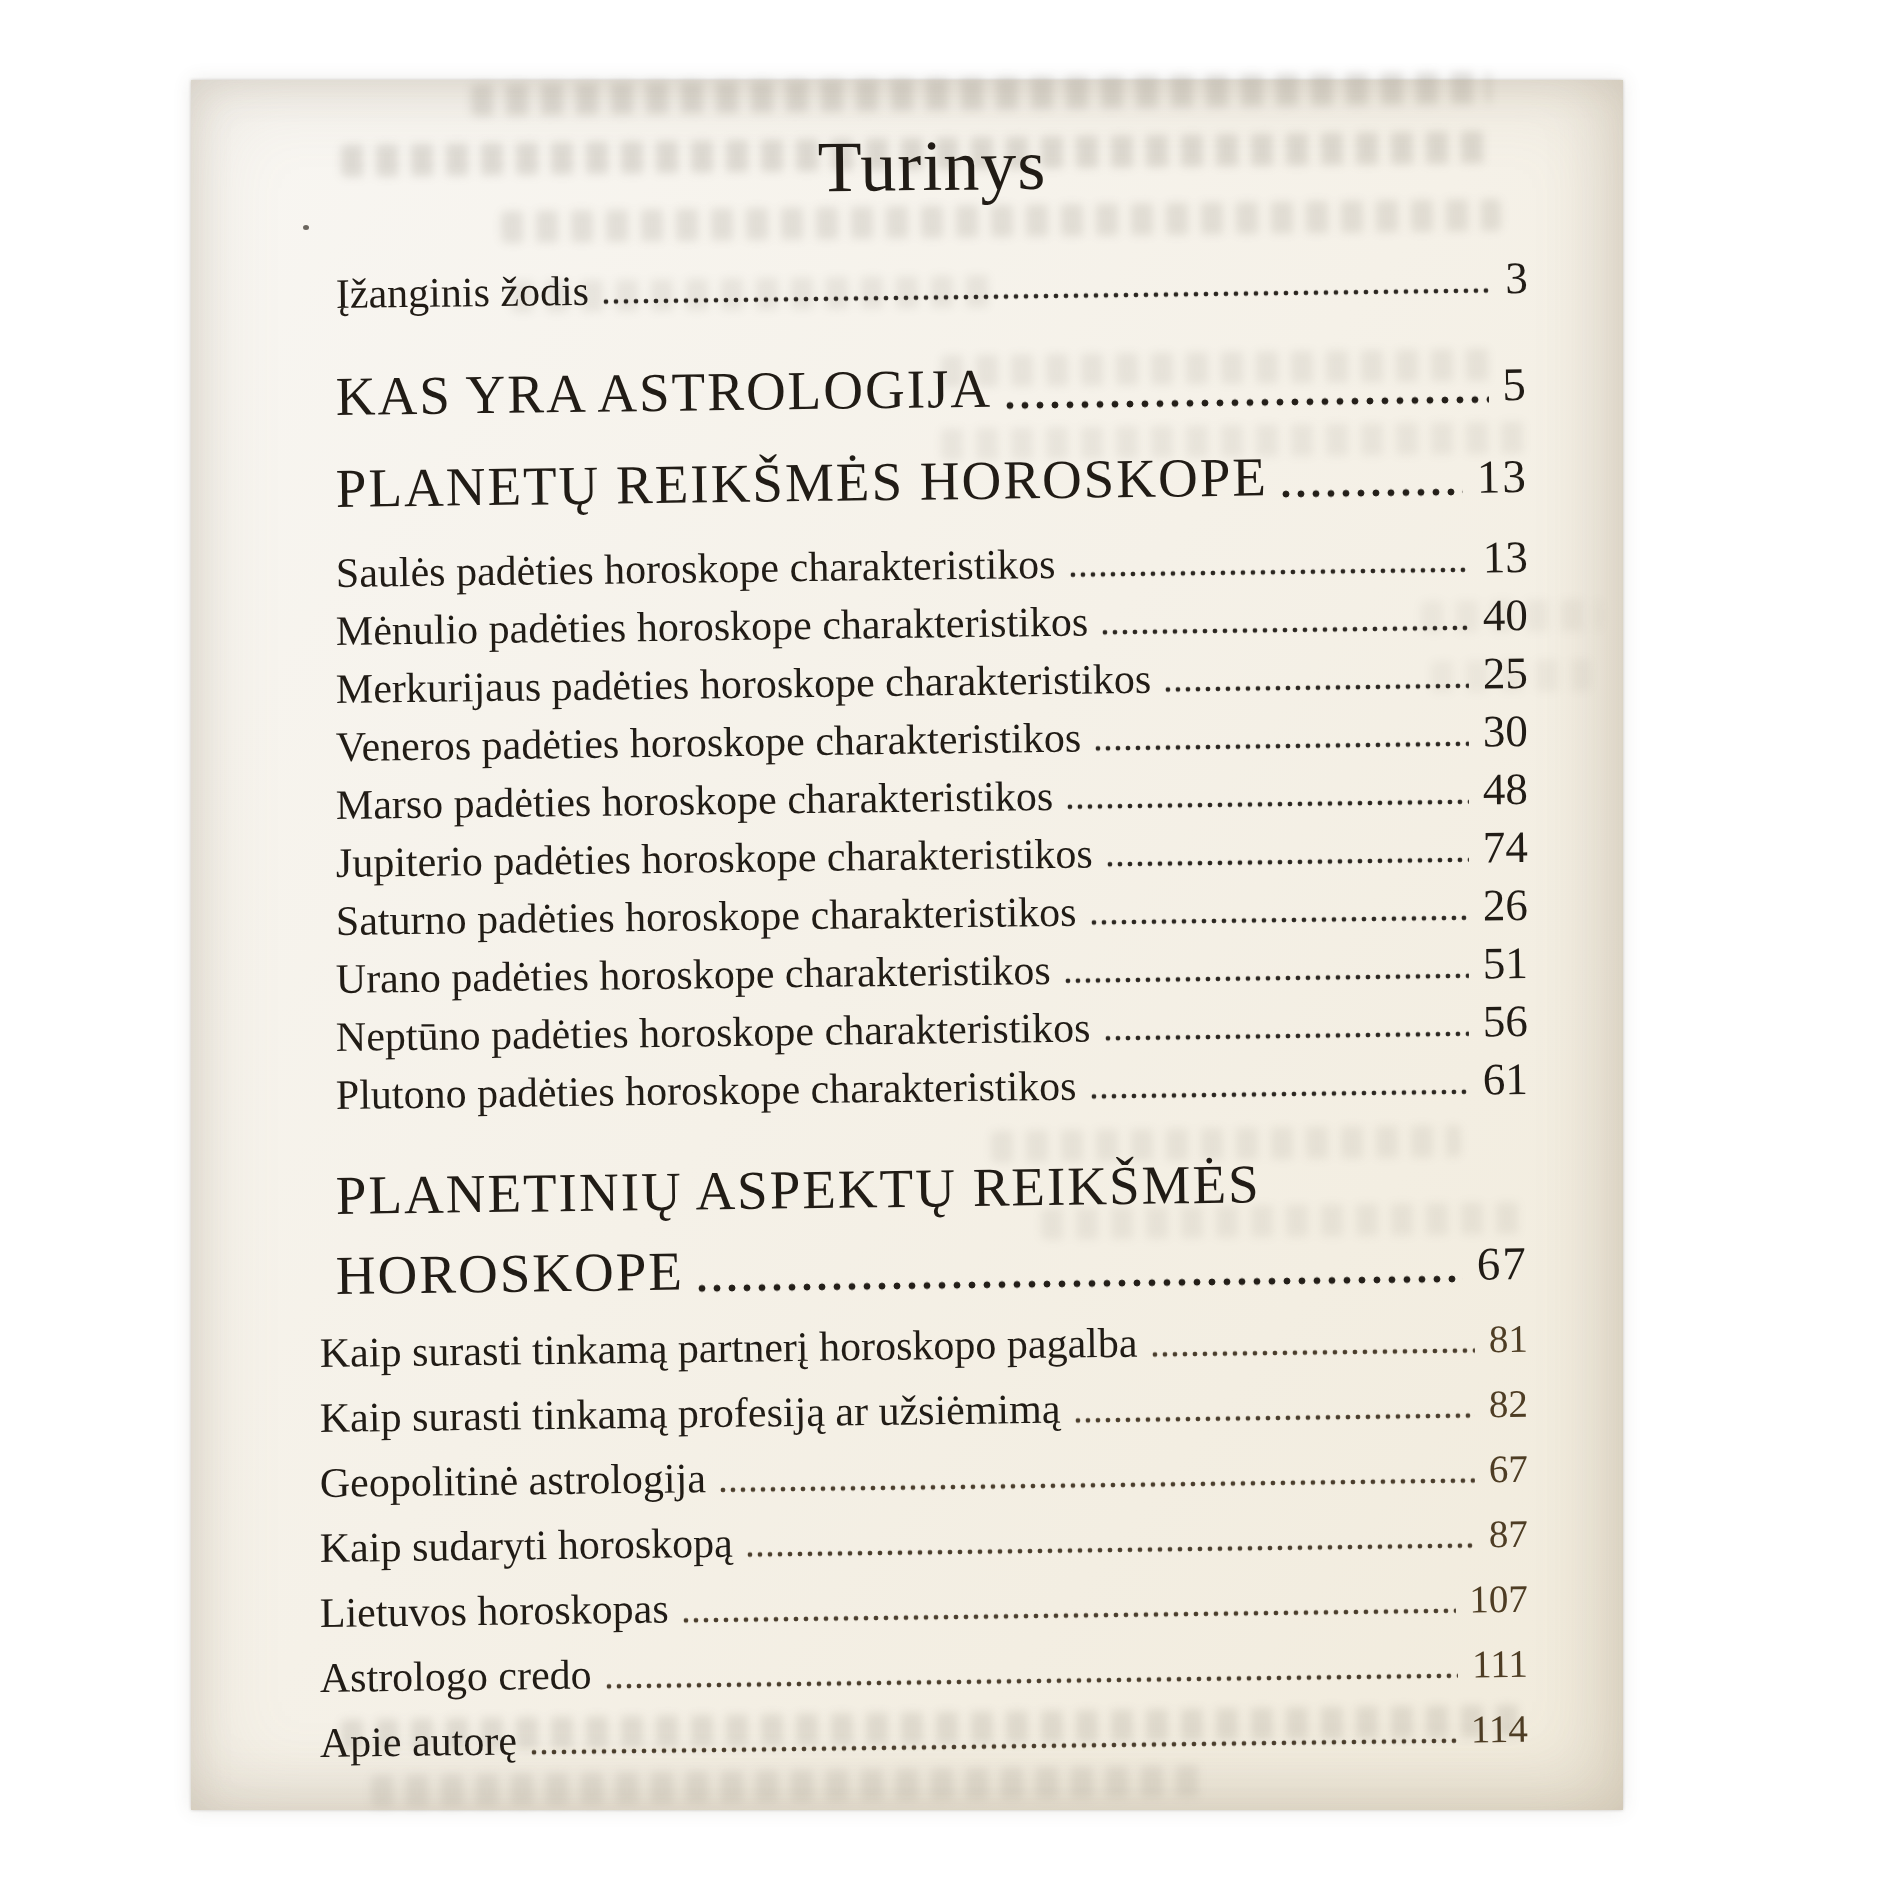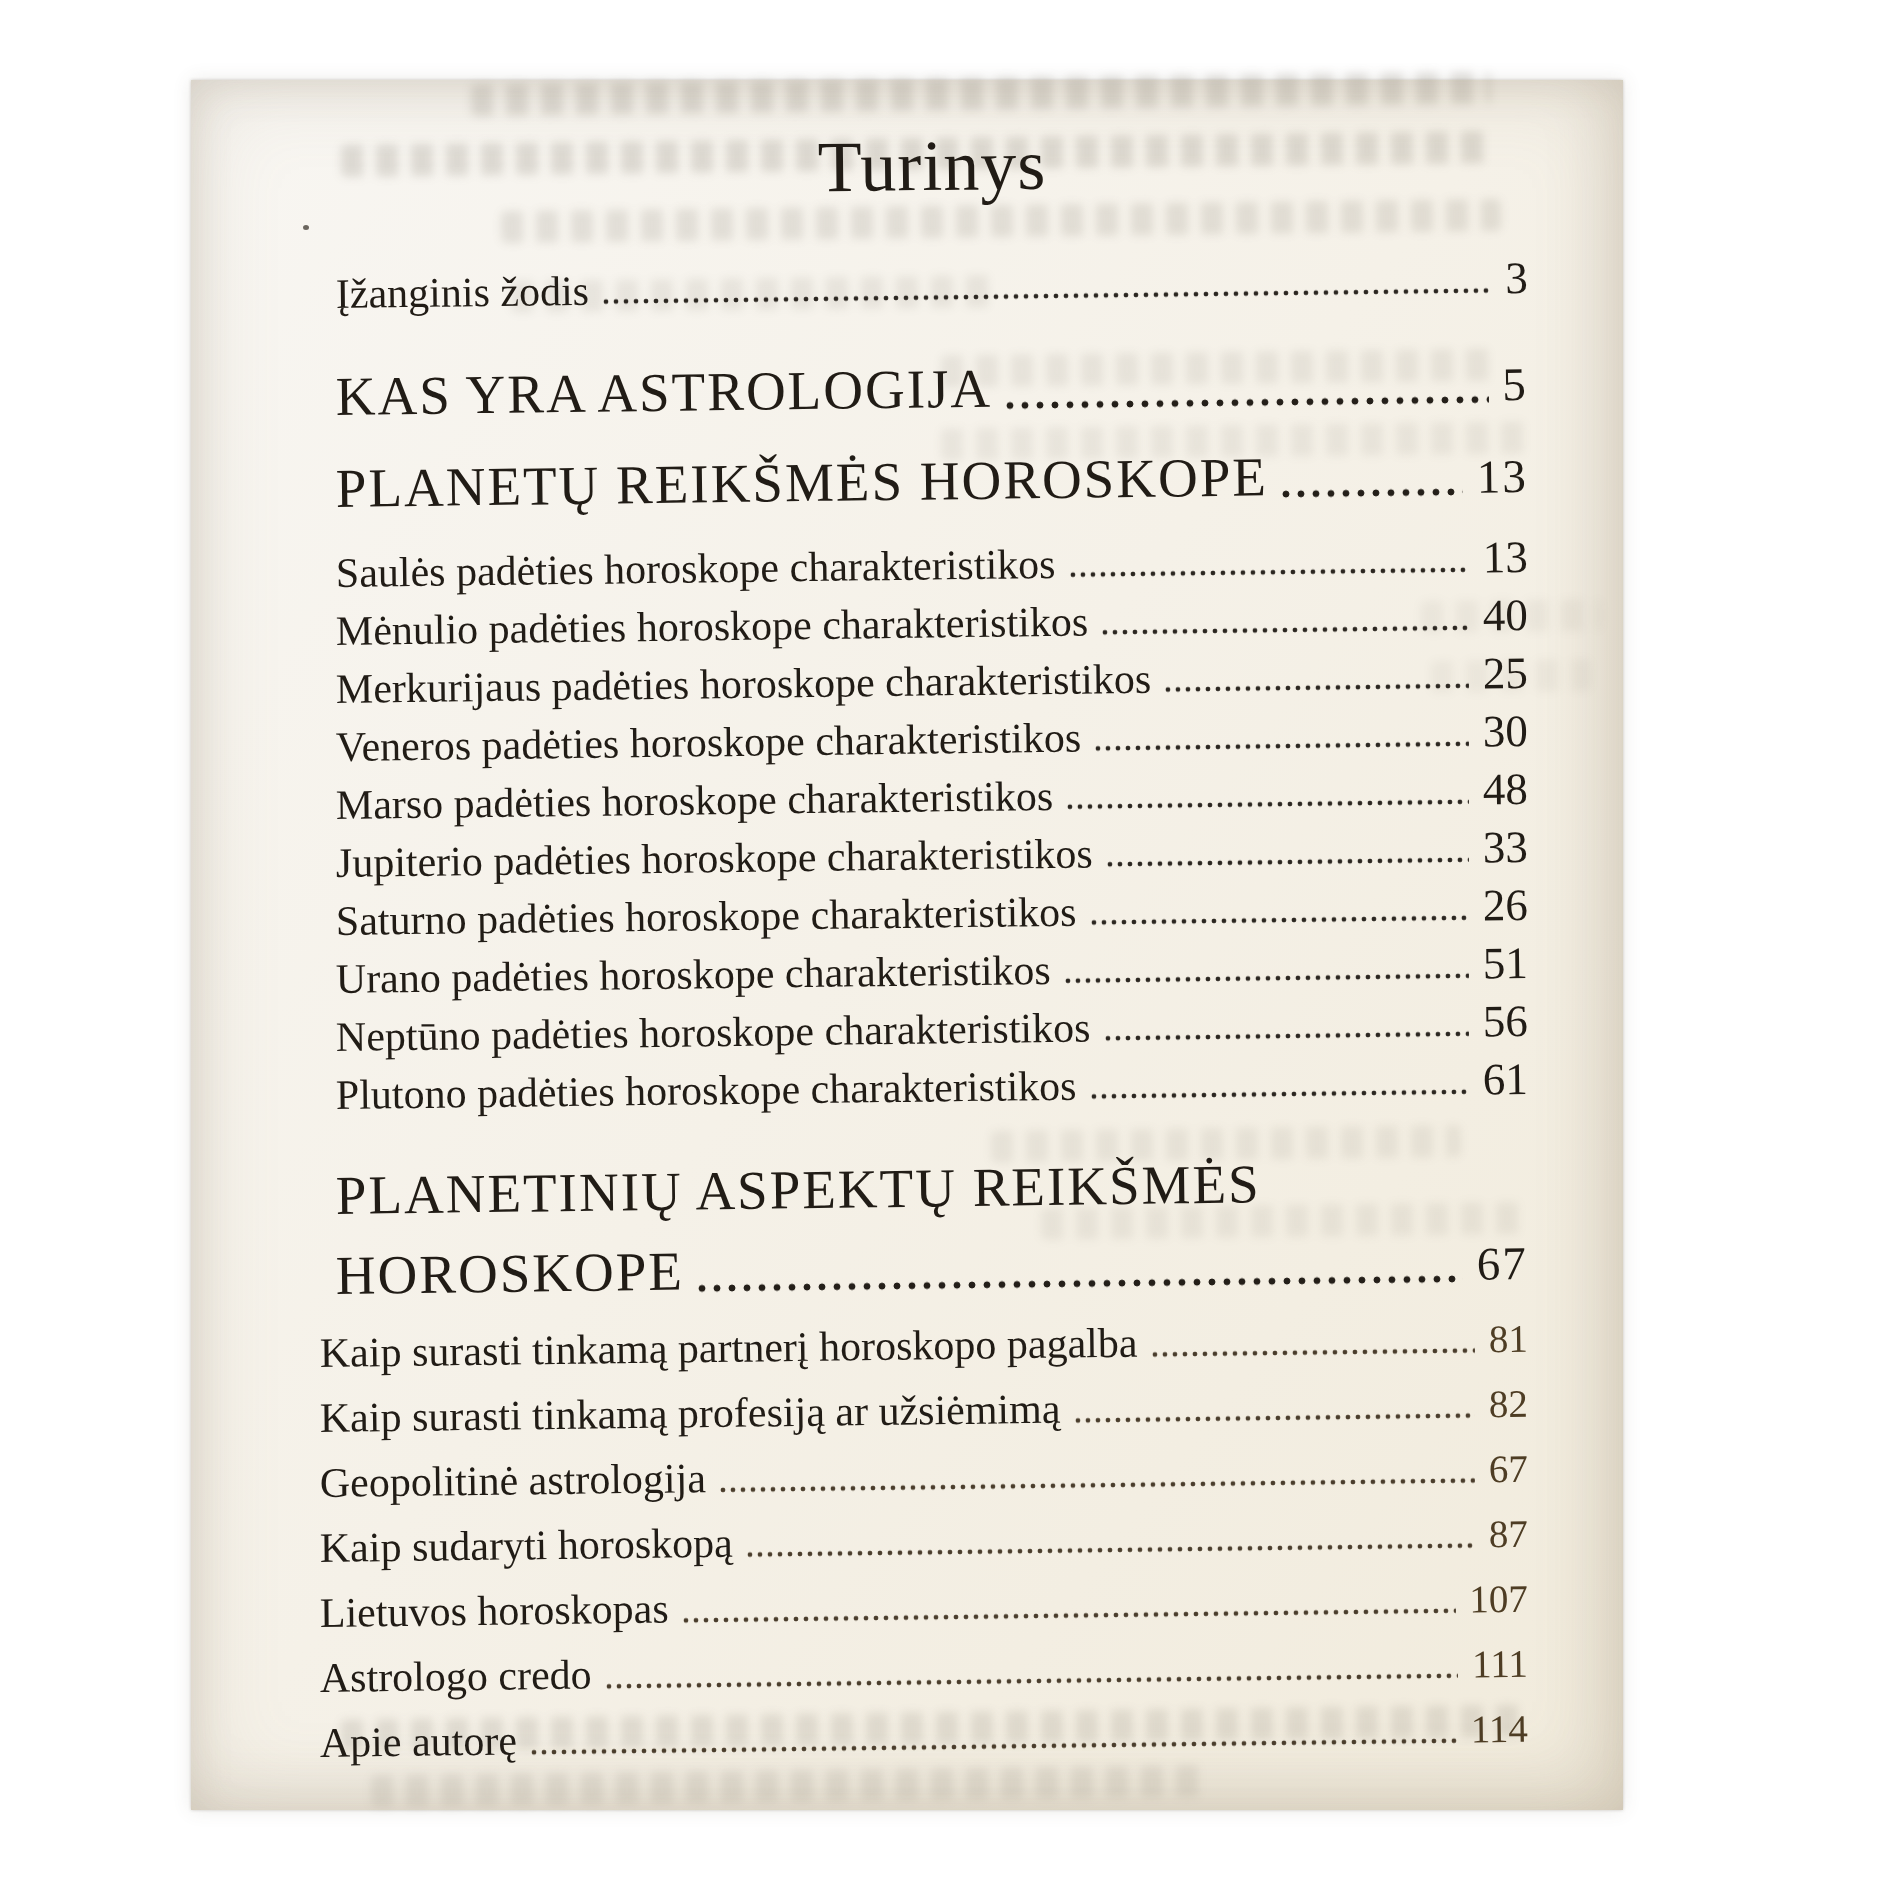--- a/index.html
+++ b/index.html
@@ -127,21 +127,21 @@
     <span class="num">30</span>
   </div>
       <div class="row k-item">
     <span class="label">Marso padėties horoskope charakteristikos</span>
     <span class="leader"></span>
     <span class="num">48</span>
   </div>
       <div class="row k-item">
     <span class="label">Jupiterio padėties horoskope charakteristikos</span>
     <span class="leader"></span>
-    <span class="num">33</span>
+    <span class="num">74</span>
   </div>
       <div class="row k-item">
     <span class="label">Saturno padėties horoskope charakteristikos</span>
     <span class="leader"></span>
     <span class="num">26</span>
   </div>
       <div class="row k-item">
     <span class="label">Urano padėties horoskope charakteristikos</span>
     <span class="leader"></span>
     <span class="num">51</span>

